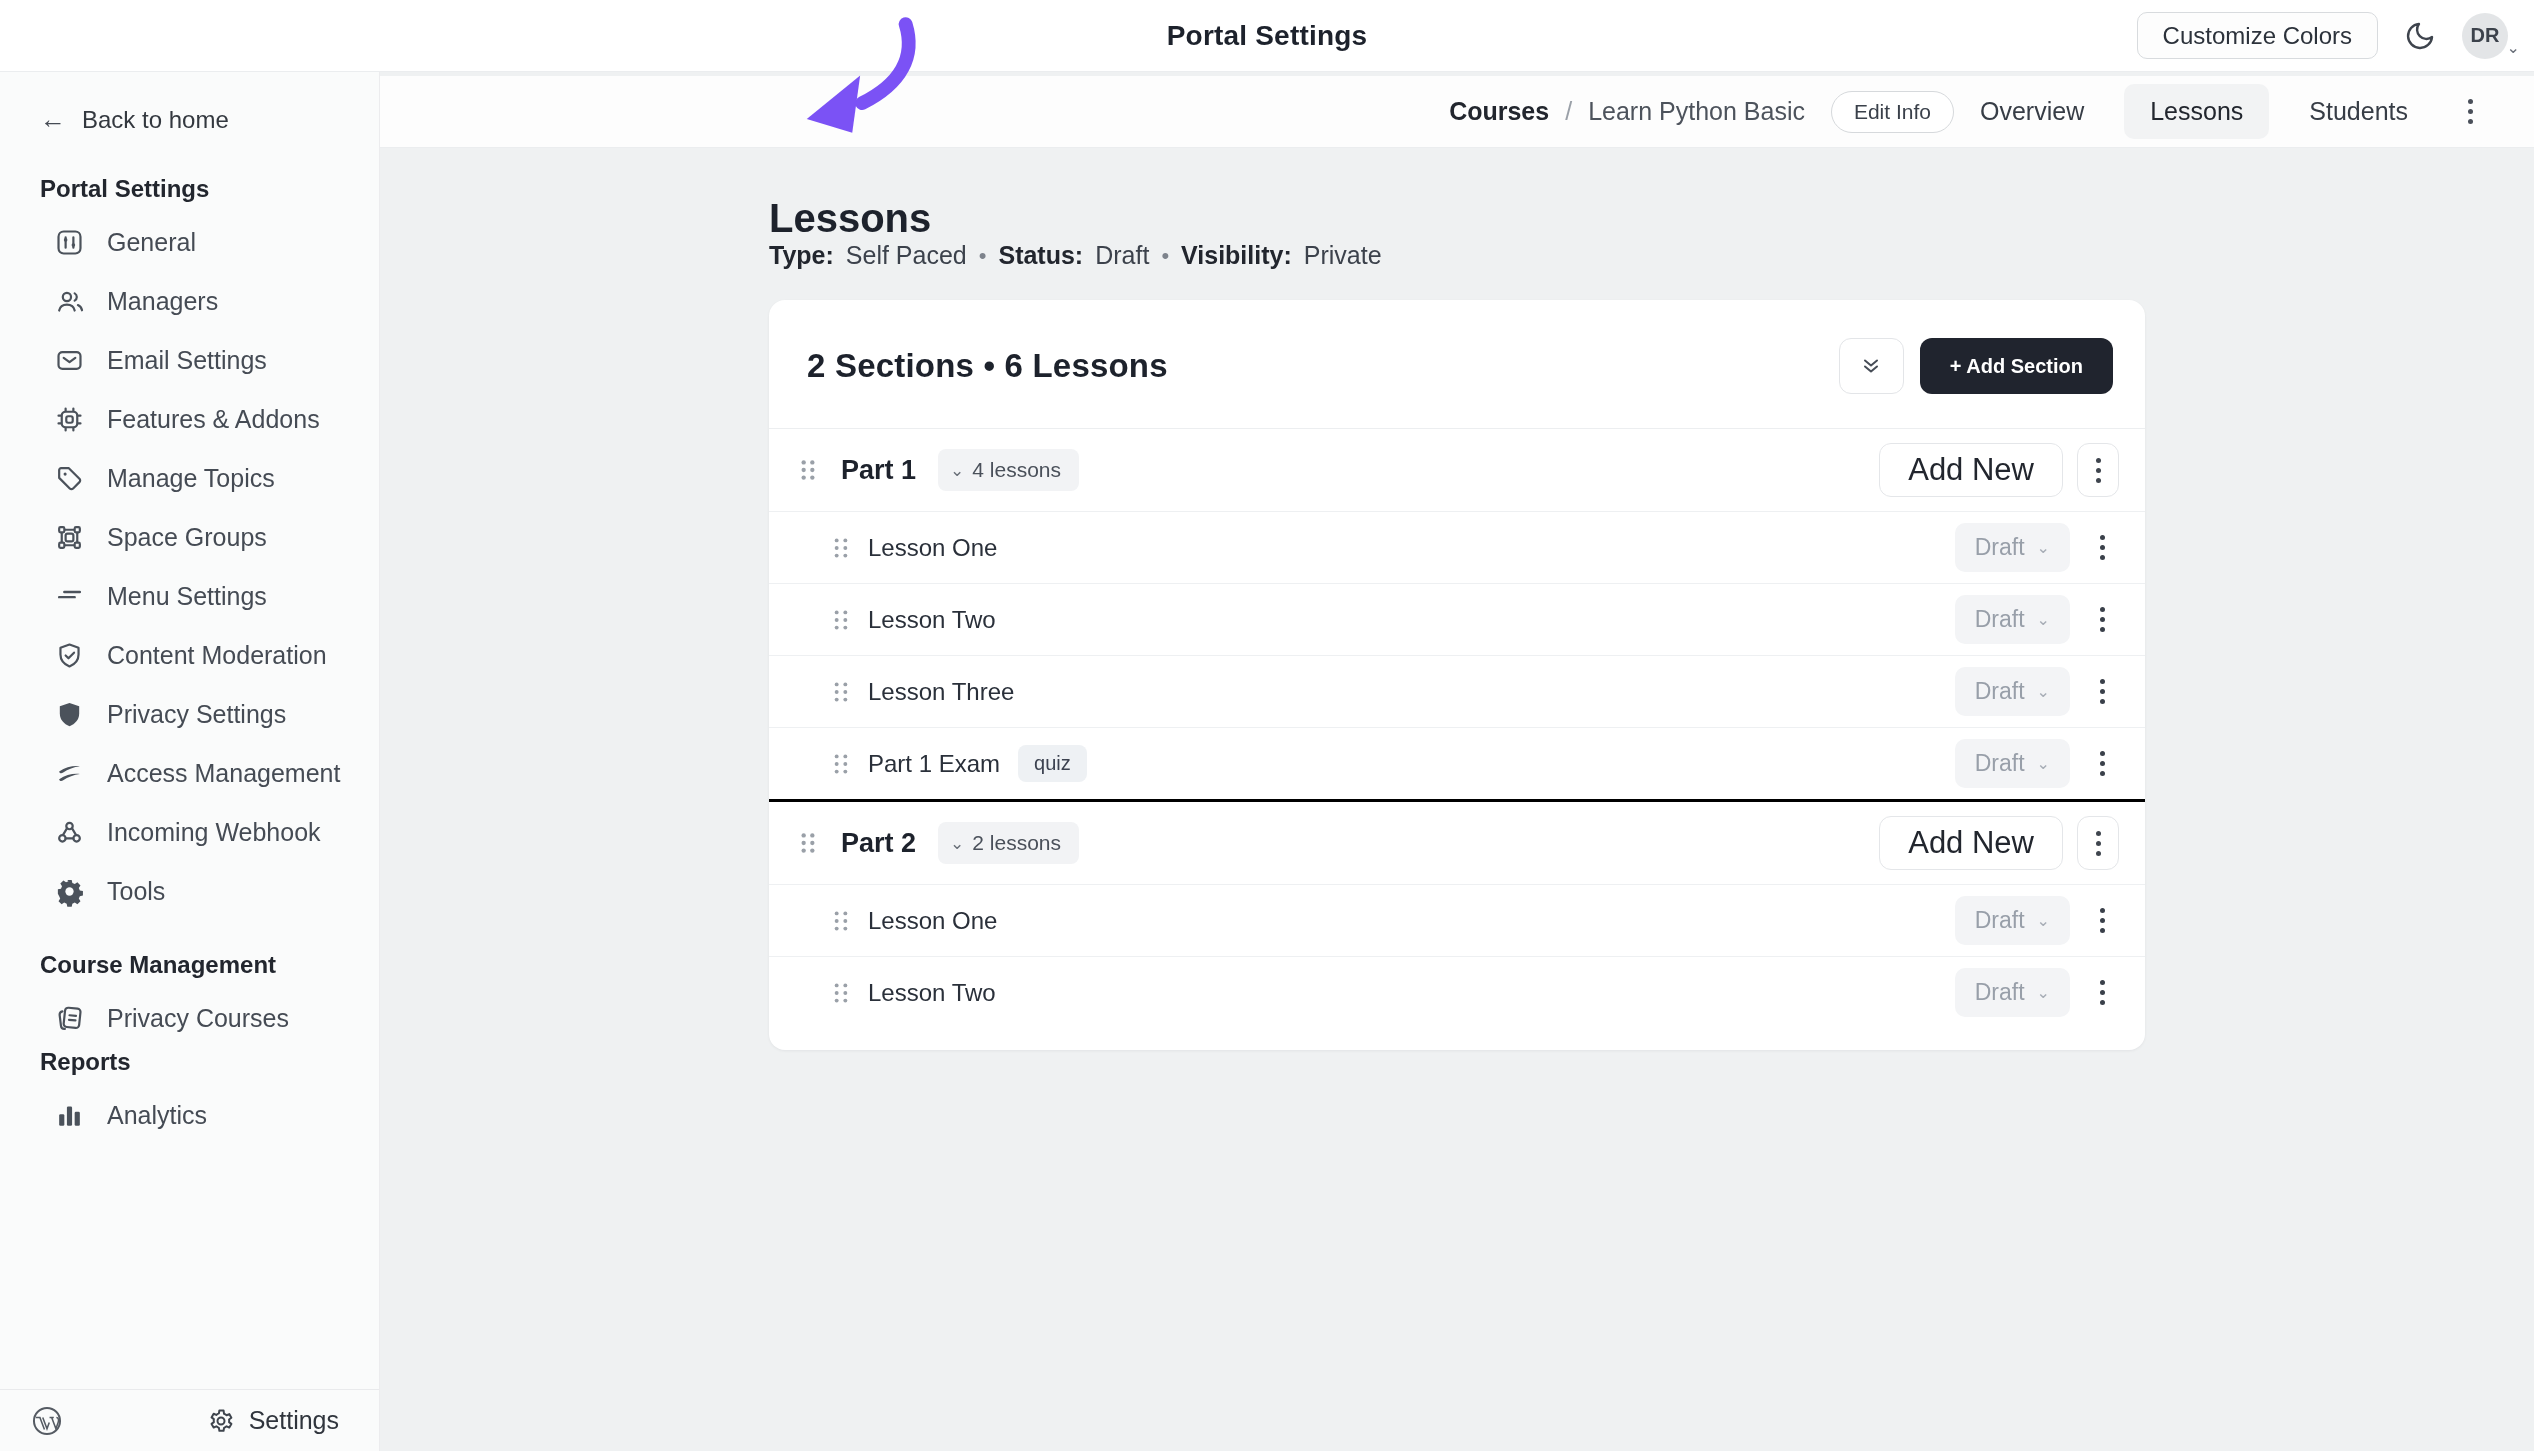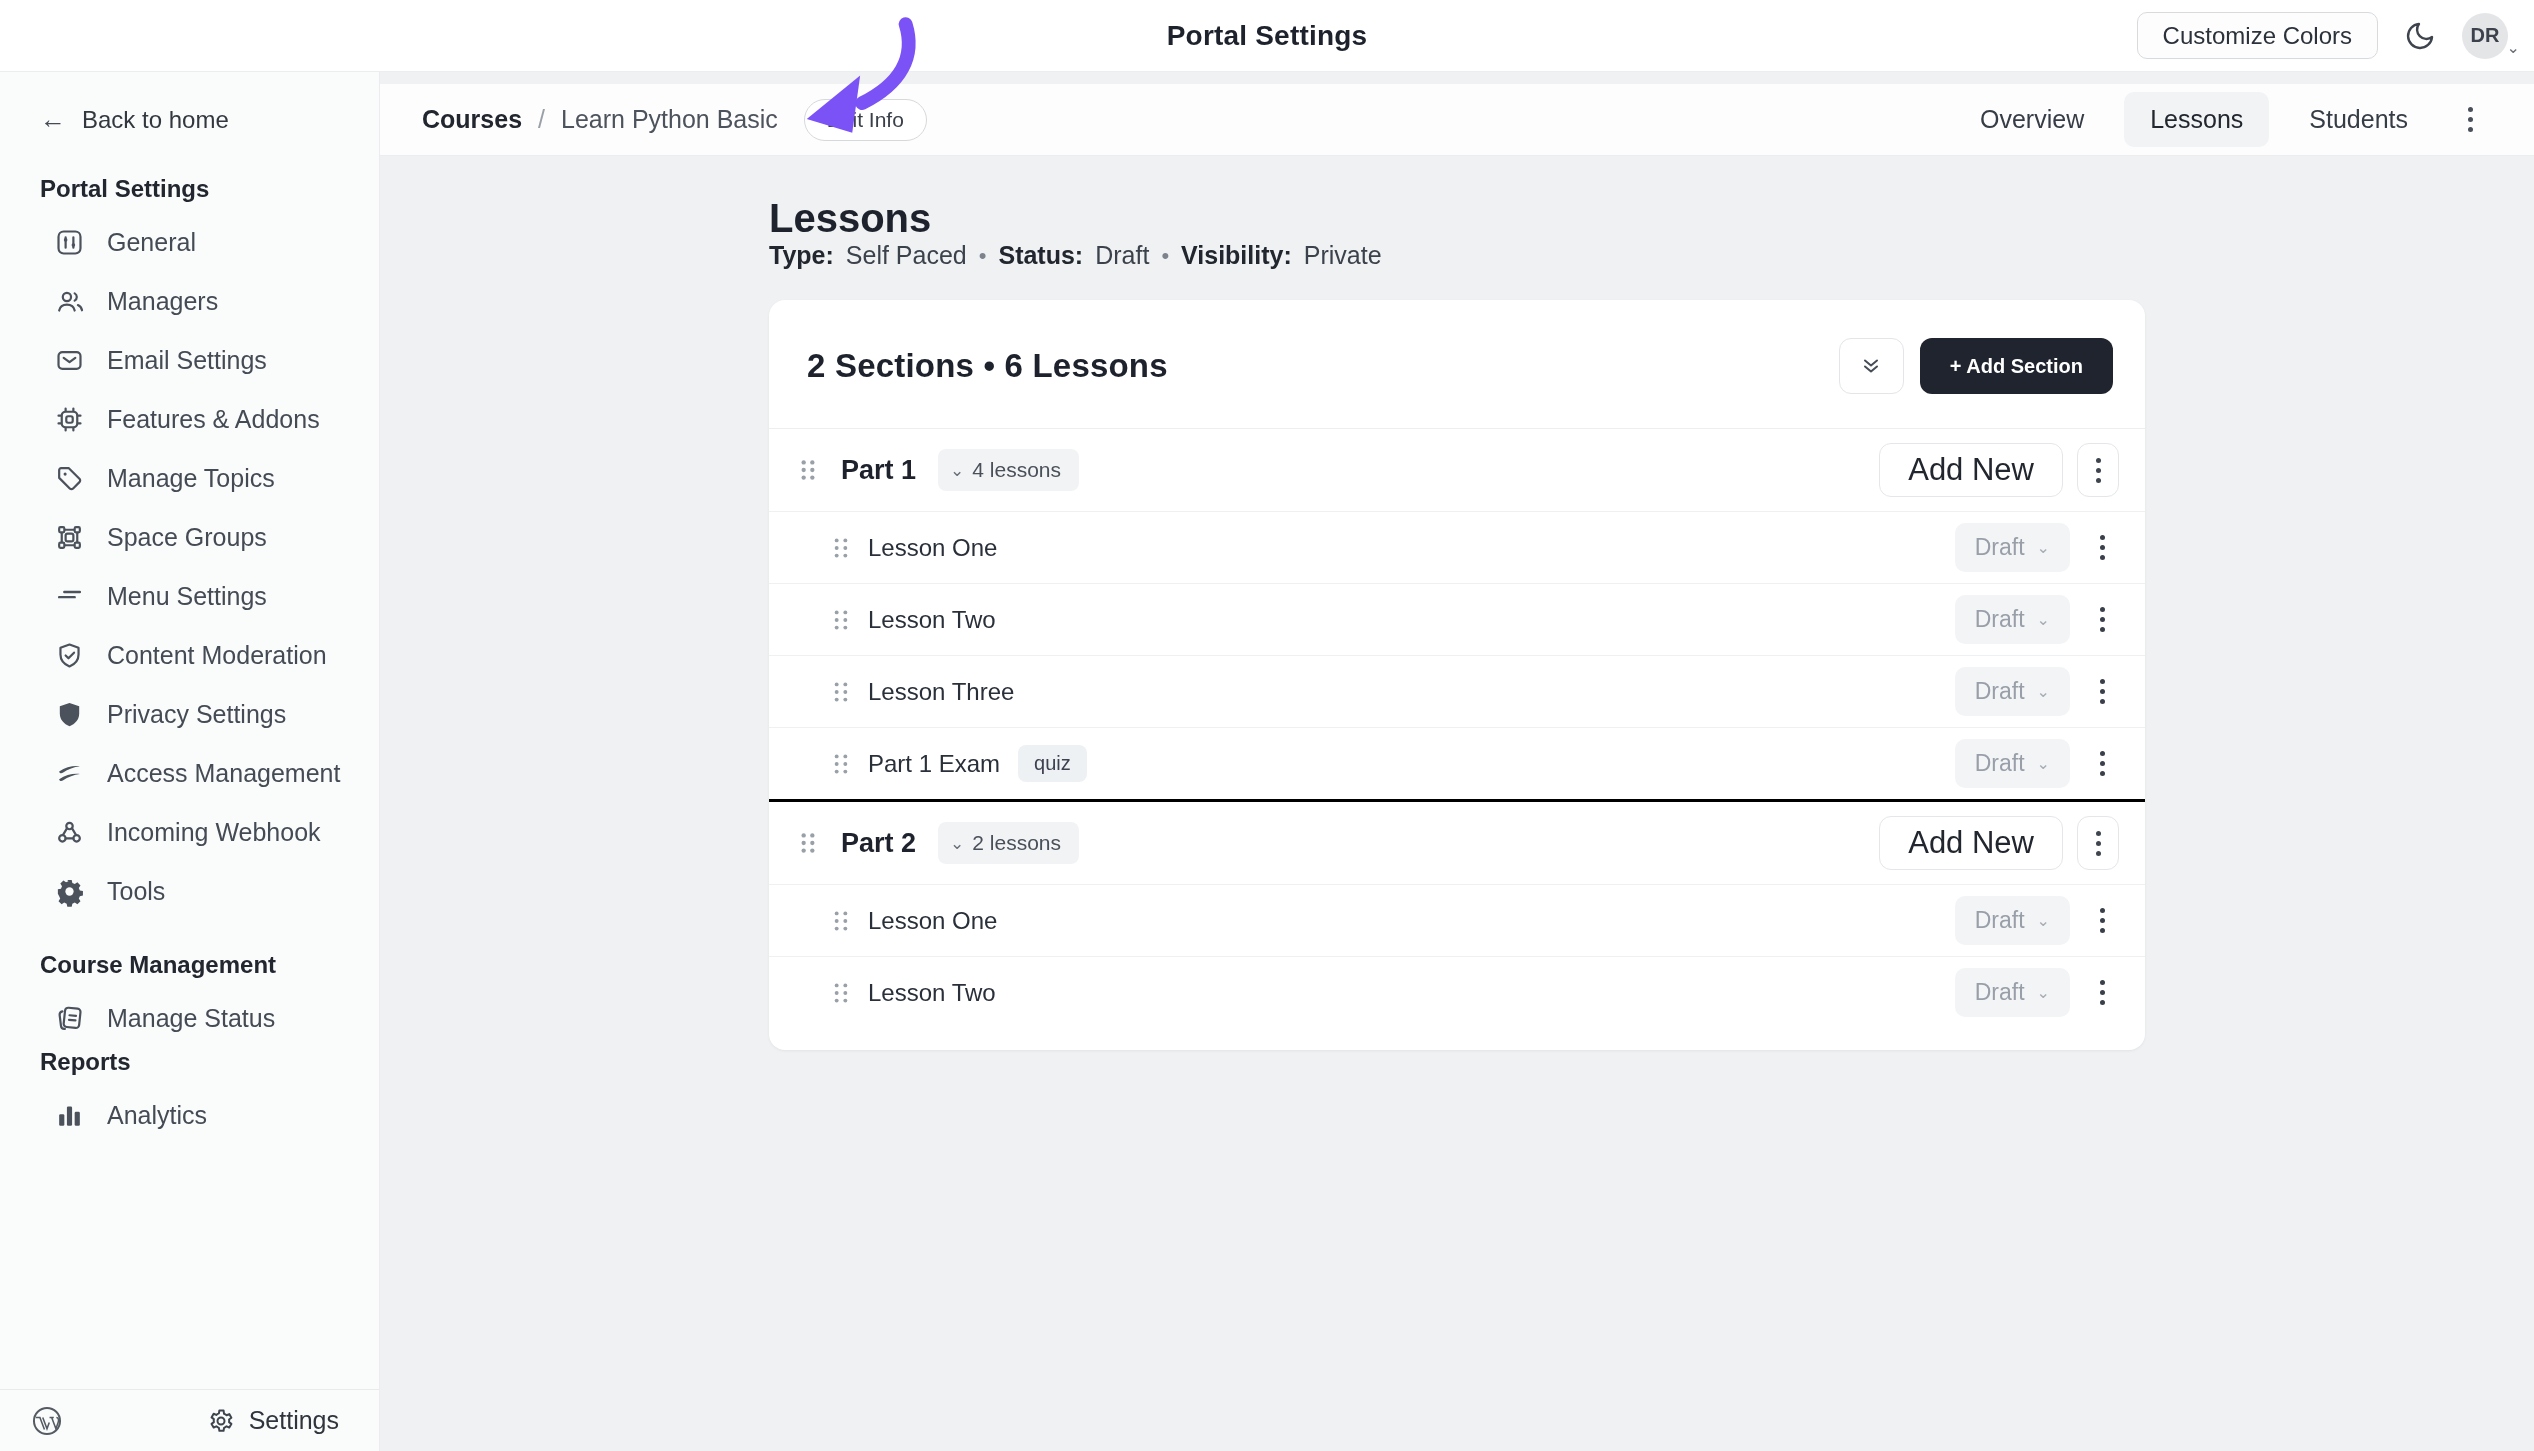--- a/index.html
+++ b/index.html
@@ -30,22 +30,22 @@
   .nav-item { display:flex; align-items:center; gap:22px; padding:14px 14px; margin-left:14px; border-radius:10px;
               font-size:25px; color:#454b54; cursor:pointer; }
   .nav-item svg { width:31px; height:31px; flex:0 0 31px; color:#4b525b; }
   .side-footer { height:62px; border-top:1px solid #e9eaec; display:flex; align-items:center; justify-content:space-between;
                  padding:0 40px 0 30px; }
   .wp-logo { width:34px; height:34px; color:#555b63; }
   .footer-settings { display:flex; align-items:center; gap:14px; font-size:25px; color:#30353d; cursor:pointer; }
   .footer-settings svg { width:28px; height:28px; color:#3e444d; }
 
   
-  .subheader { position:absolute; top:84px; left:380px; width:2154px; height:72px; background:#fdfdfd;
-               border-bottom:1px solid #ebedef; display:flex; align-items:center; justify-content:space-between;
+  .subheader { position:absolute; top:76px; left:380px; width:2154px; height:72px; background:#fdfdfd;
+               border-bottom:1px solid #ebedef; display:flex; align-items:center; justify-content:flex-end;
                padding:0 51px 0 42px; z-index:3; }
   .crumbs { display:flex; align-items:center; gap:16px; font-size:25px; }
   .crumb-root { font-weight:700; color:#22262e; cursor:pointer; }
   .crumb-sep { color:#9aa0a8; }
   .crumb-cur { color:#4d535c; }
   .edit-info { margin-left:10px; border:1px solid #d6d9dc; border-radius:989px; background:#fff;
                padding:8px 22px; font-size:21px; color:#3a404a; cursor:pointer; font-family:inherit; }
   .tabs { display:flex; align-items:center; gap:14px; }
   .tab { font-size:25px; color:#373d46; padding:13px 26px; border-radius:10px; cursor:pointer; }
   .tab.active { background:#f2f3f4; color:#22262e; font-weight:500; }
@@ -220,21 +220,21 @@
       <span>Tools</span>
     </div>
 
     <div class="nav-section-label mt">Course Management</div>
     <div class="nav-item">
       <svg viewBox="0 0 24 24" fill="none" stroke="currentColor" stroke-width="1.7" stroke-linecap="round" stroke-linejoin="round">
           <rect x="8" y="4" width="12" height="15" rx="2.5" transform="rotate(6 14 11.5)"></rect>
           <path d="M12 9.5l5 .5M11.6 13l5 .5"></path>
           <path d="M6.5 6.5c-1.5.4-2.3 1.4-2.1 3l1 8.2c.2 1.6 1.3 2.5 3 2.3"></path>
         </svg>
-      <span>Manage Status</span>
+      <span>Privacy Courses</span>
     </div>
 
     <div class="nav-section-label">Reports</div>
     <div class="nav-item">
       <svg viewBox="0 0 24 24" fill="#4b525b" stroke="none">
           <rect x="4" y="11" width="4" height="9" rx="1"></rect>
           <rect x="10" y="5" width="4" height="15" rx="1"></rect>
           <rect x="16" y="9" width="4" height="11" rx="1"></rect>
         </svg>
       <span>Analytics</span>

